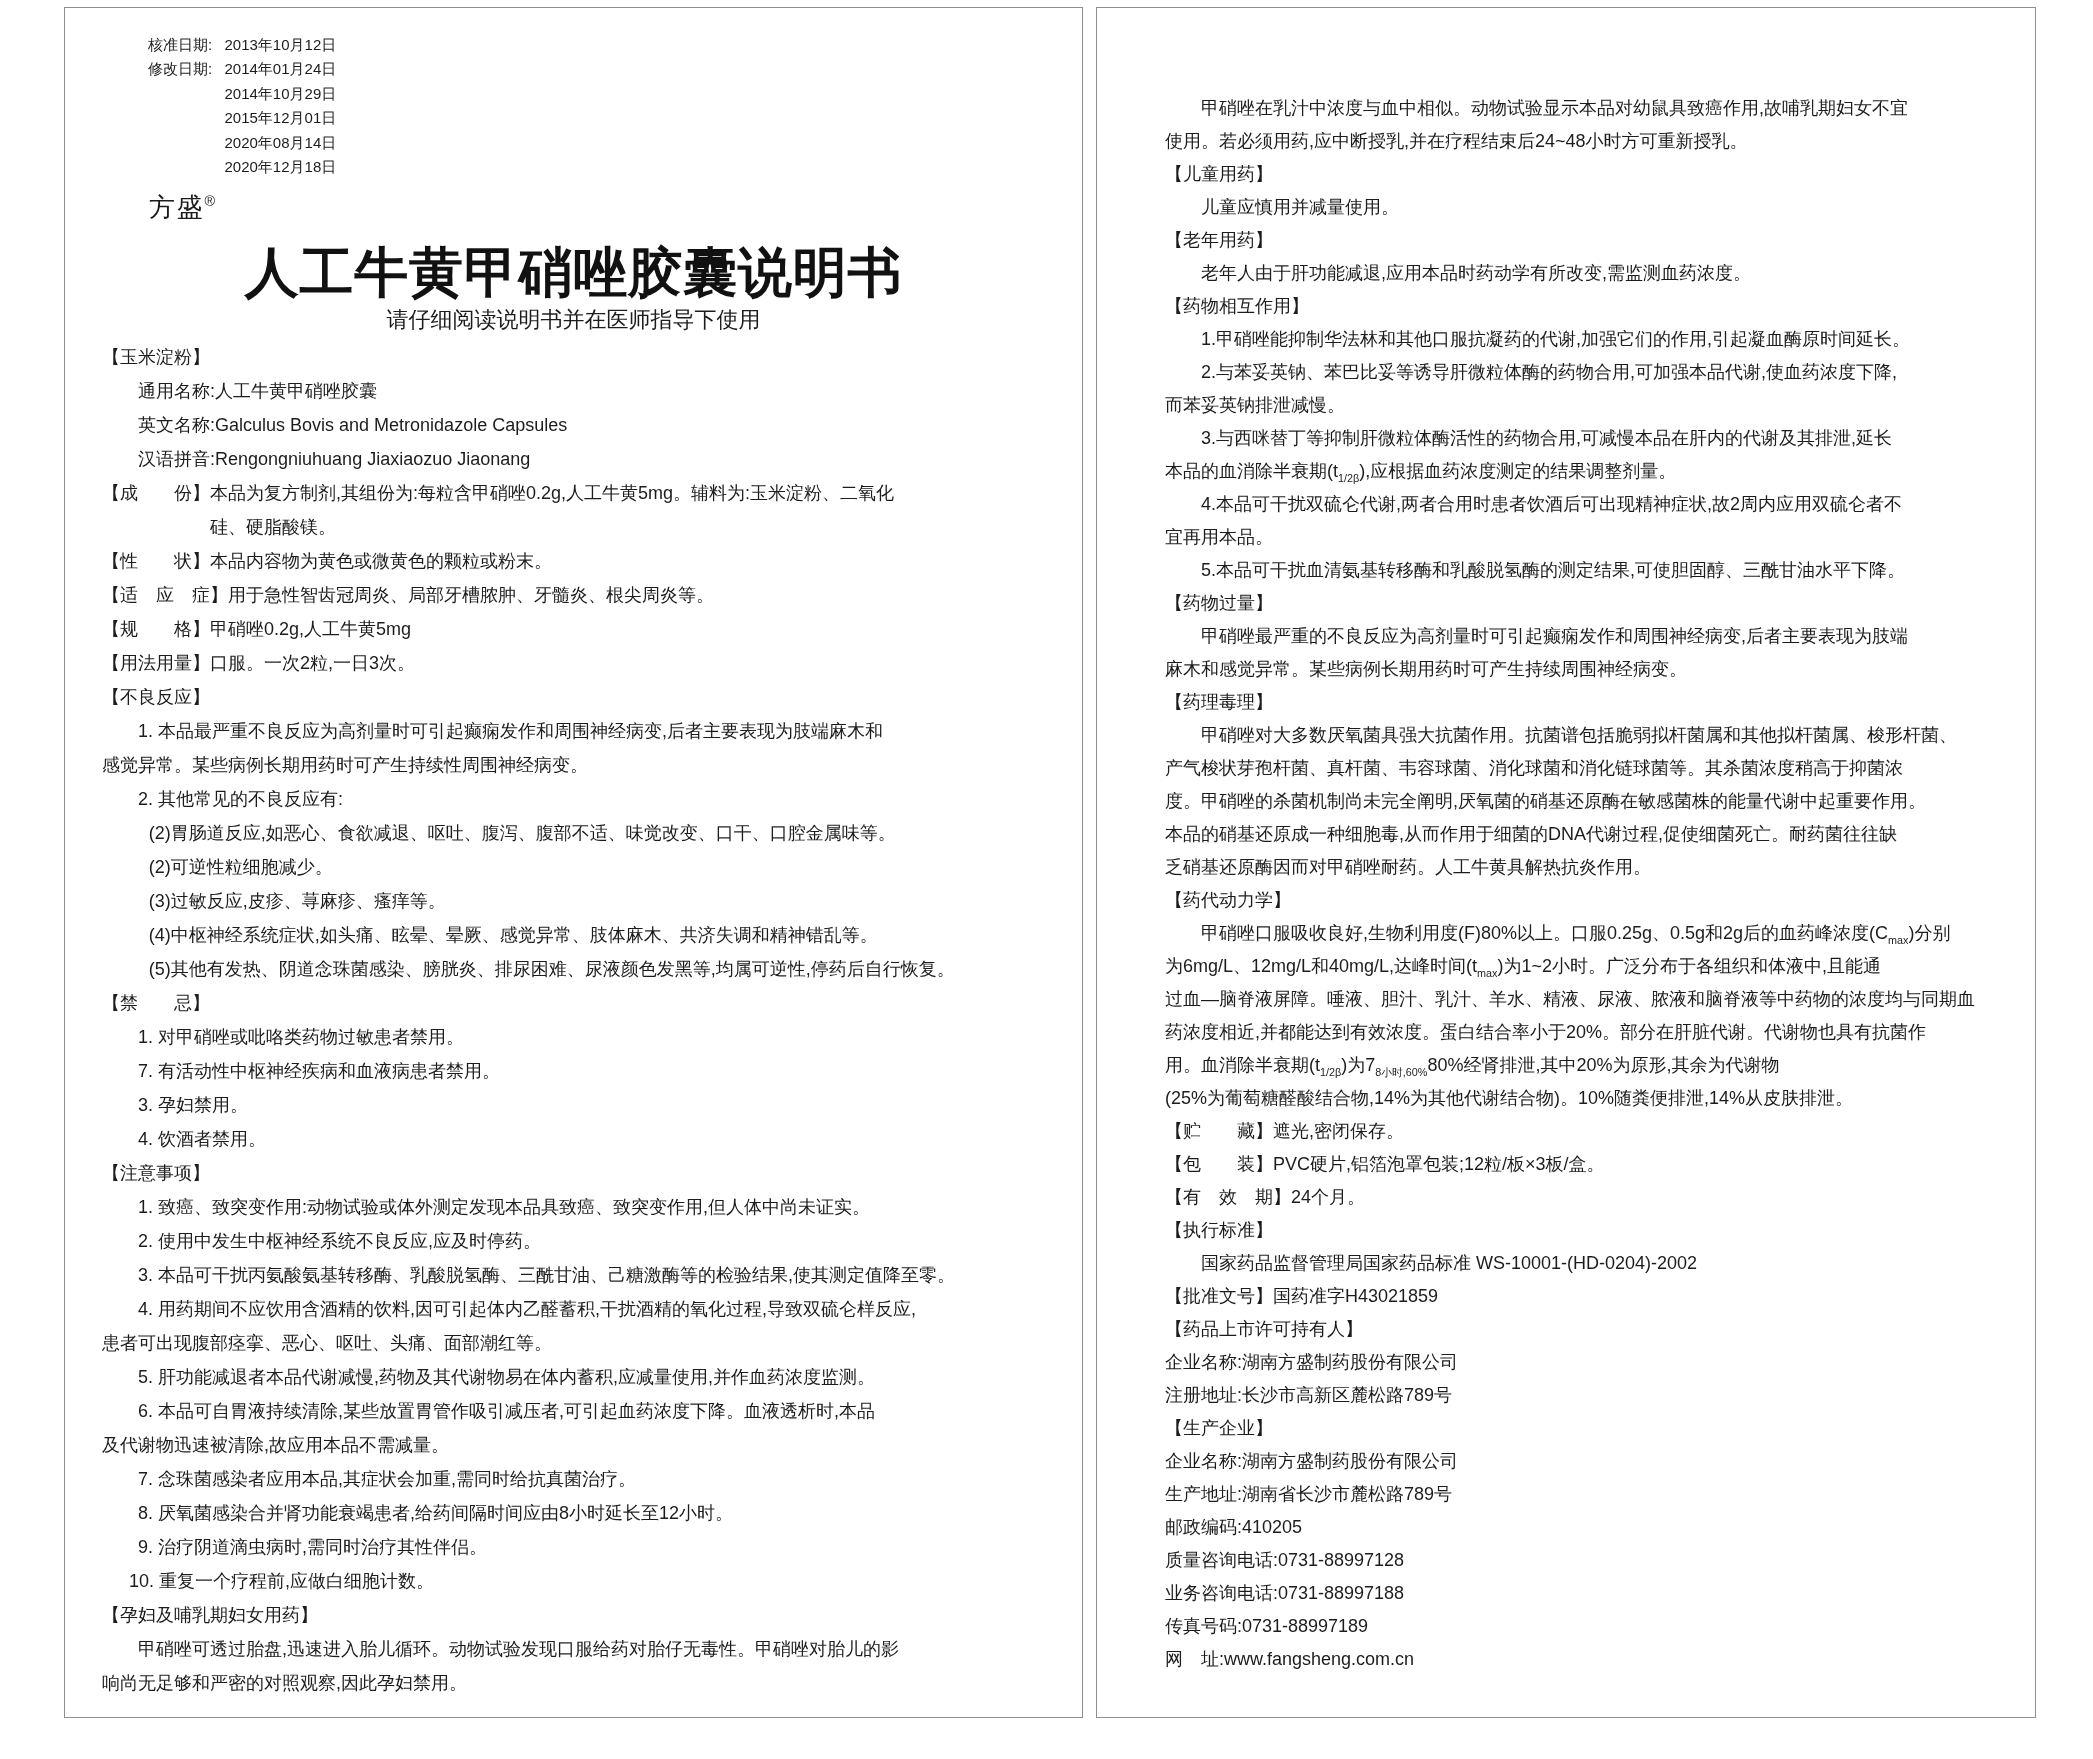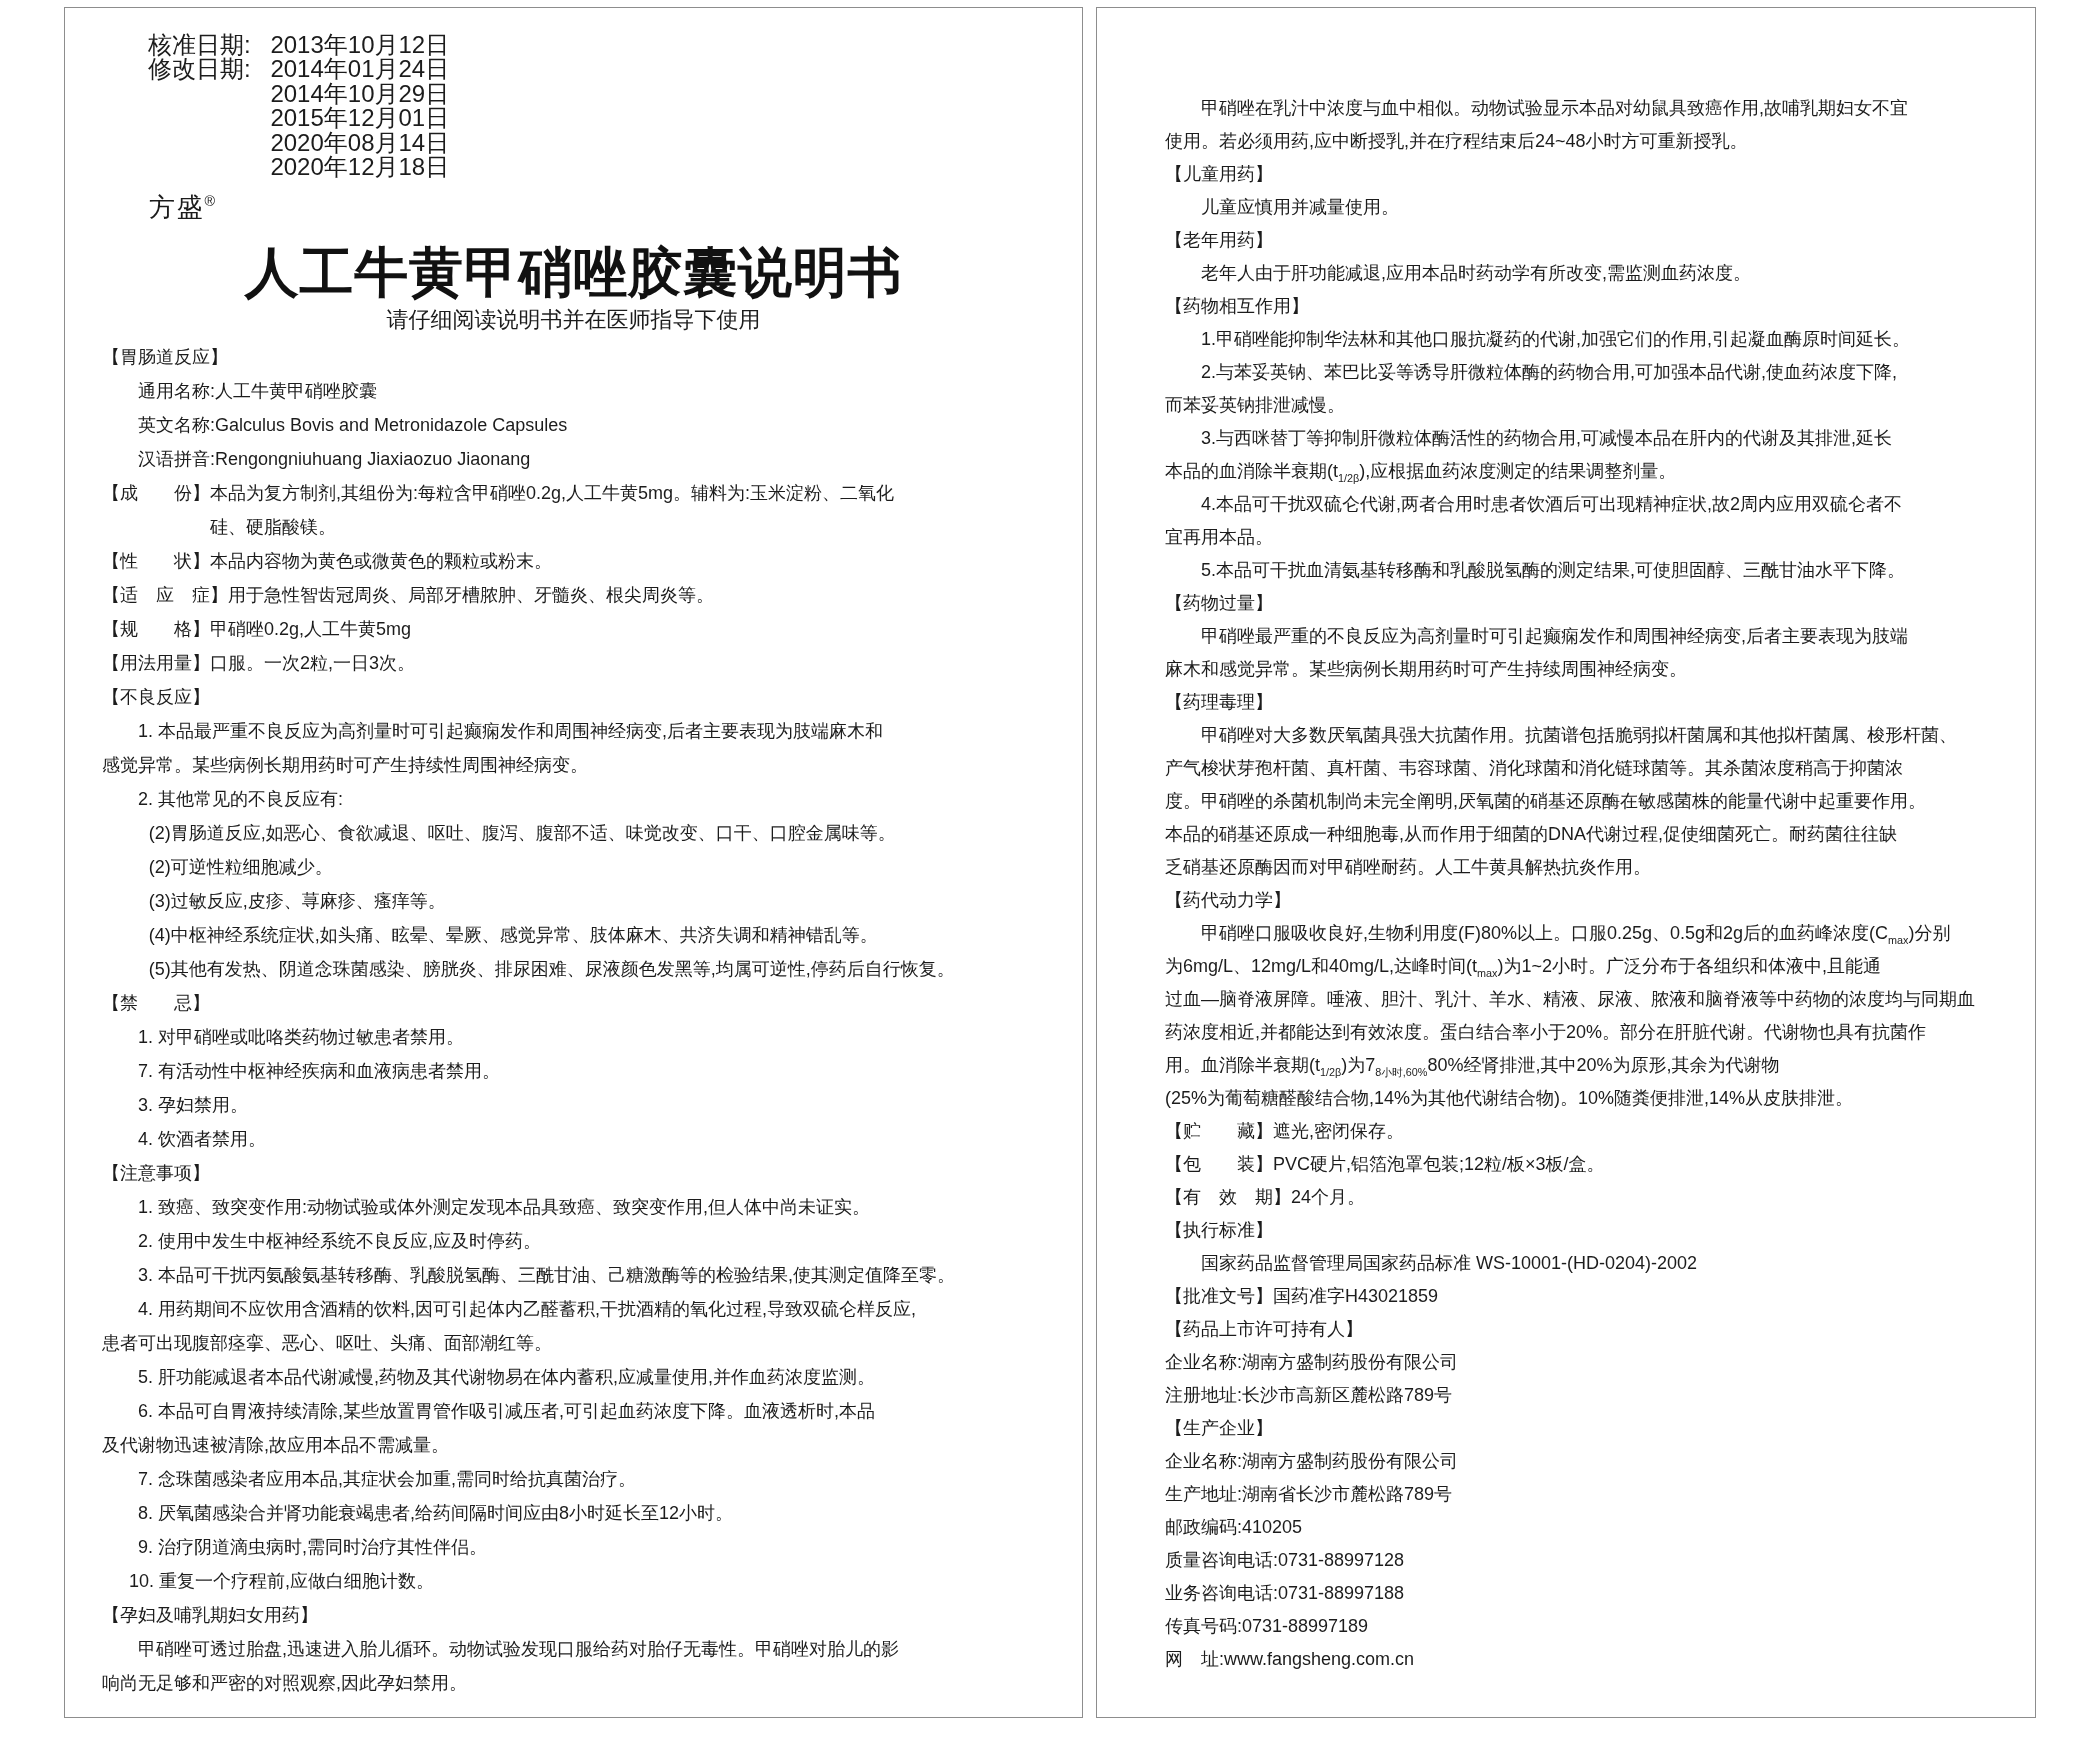--- a/index.html
+++ b/index.html
@@ -5,21 +5,21 @@
   html,body{margin:0;padding:0;}
   body{
     width:2093px;height:1760px;position:relative;background:#ffffff;
     font-family:"Liberation Sans","DejaVu Sans",sans-serif;
     color:#1c1c1c;
   }
   .page{position:absolute;top:6.7px;height:1709px;background:#fff;border:0.8px solid #8d8d8d;overflow:hidden;}
   .page-left{left:64px;width:1017px;}
   .page-right{left:1096px;width:938px;}
 
-  .dates{position:absolute;top:25px;left:83px;font-size:24px;}
+  .dates{position:absolute;top:25px;left:83px;font-size:15px;}
   .date-row{line-height:24.5px;white-space:nowrap;}
   .date-label{display:inline-block;width:5.1em;}
 
   .brand{position:absolute;top:182px;left:84px;font-size:26px;letter-spacing:1.7px;text-align:center;}
   .brand sup{font-size:0.55em;}
 
   .title{position:absolute;top:229px;left:0;width:100%;text-align:center;
          font-size:54px;font-weight:bold;letter-spacing:0.8px;color:#111;}
   .subtitle{position:absolute;top:297px;left:0;width:100%;text-align:center;font-size:22px;}
 
@@ -45,21 +45,21 @@
       <div class="date-row"><span class="date-label"></span><span class="date-value">2020年12月18日</span></div>
     </div>
 
   <div class="brand"><span>方盛</span><sup>®</sup></div>
 
   <div class="title">人工牛黄甲硝唑胶囊说明书</div>
   <div class="subtitle">请仔细阅读说明书并在医师指导下使用</div>
 
   <div class="body body-left">
 
-  <div class="line" style="padding-left: 0em;">【胃肠道反应】</div>
+  <div class="line" style="padding-left: 0em;">【玉米淀粉】</div>
       <div class="line" style="padding-left: 2em;">通用名称:人工牛黄甲硝唑胶囊</div>
       <div class="line" style="padding-left: 2em;">英文名称:Galculus Bovis and Metronidazole Capsules</div>
       <div class="line" style="padding-left: 2em;">汉语拼音:Rengongniuhuang Jiaxiaozuo Jiaonang</div>
       <div class="line" style="padding-left: 0em;">【成　　份】本品为复方制剂,其组份为:每粒含甲硝唑0.2g,人工牛黄5mg。辅料为:玉米淀粉、二氧化</div>
       <div class="line" style="padding-left: 6em;">硅、硬脂酸镁。</div>
       <div class="line" style="padding-left: 0em;">【性　　状】本品内容物为黄色或微黄色的颗粒或粉末。</div>
       <div class="line" style="padding-left: 0em;">【适　应　症】用于急性智齿冠周炎、局部牙槽脓肿、牙髓炎、根尖周炎等。</div>
       <div class="line" style="padding-left: 0em;">【规　　格】甲硝唑0.2g,人工牛黄5mg</div>
       <div class="line" style="padding-left: 0em;">【用法用量】口服。一次2粒,一日3次。</div>
       <div class="line" style="padding-left: 0em;">【不良反应】</div>

